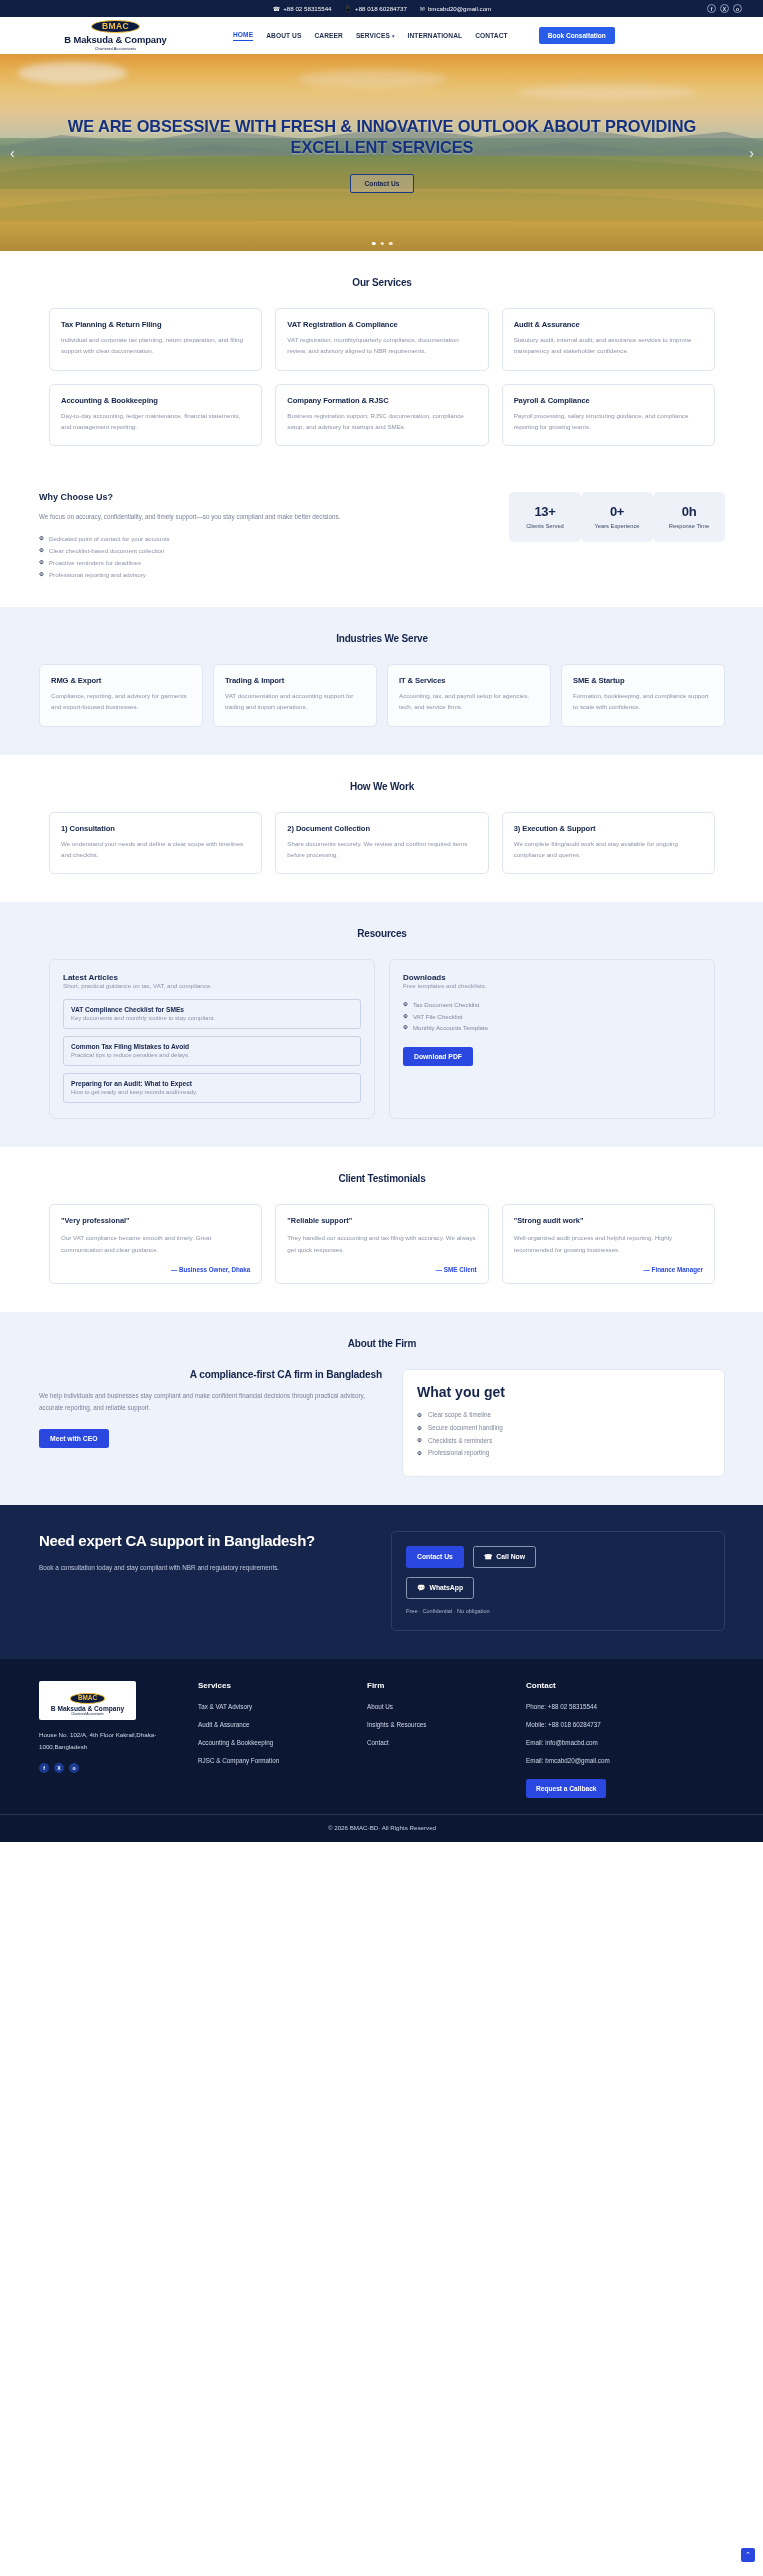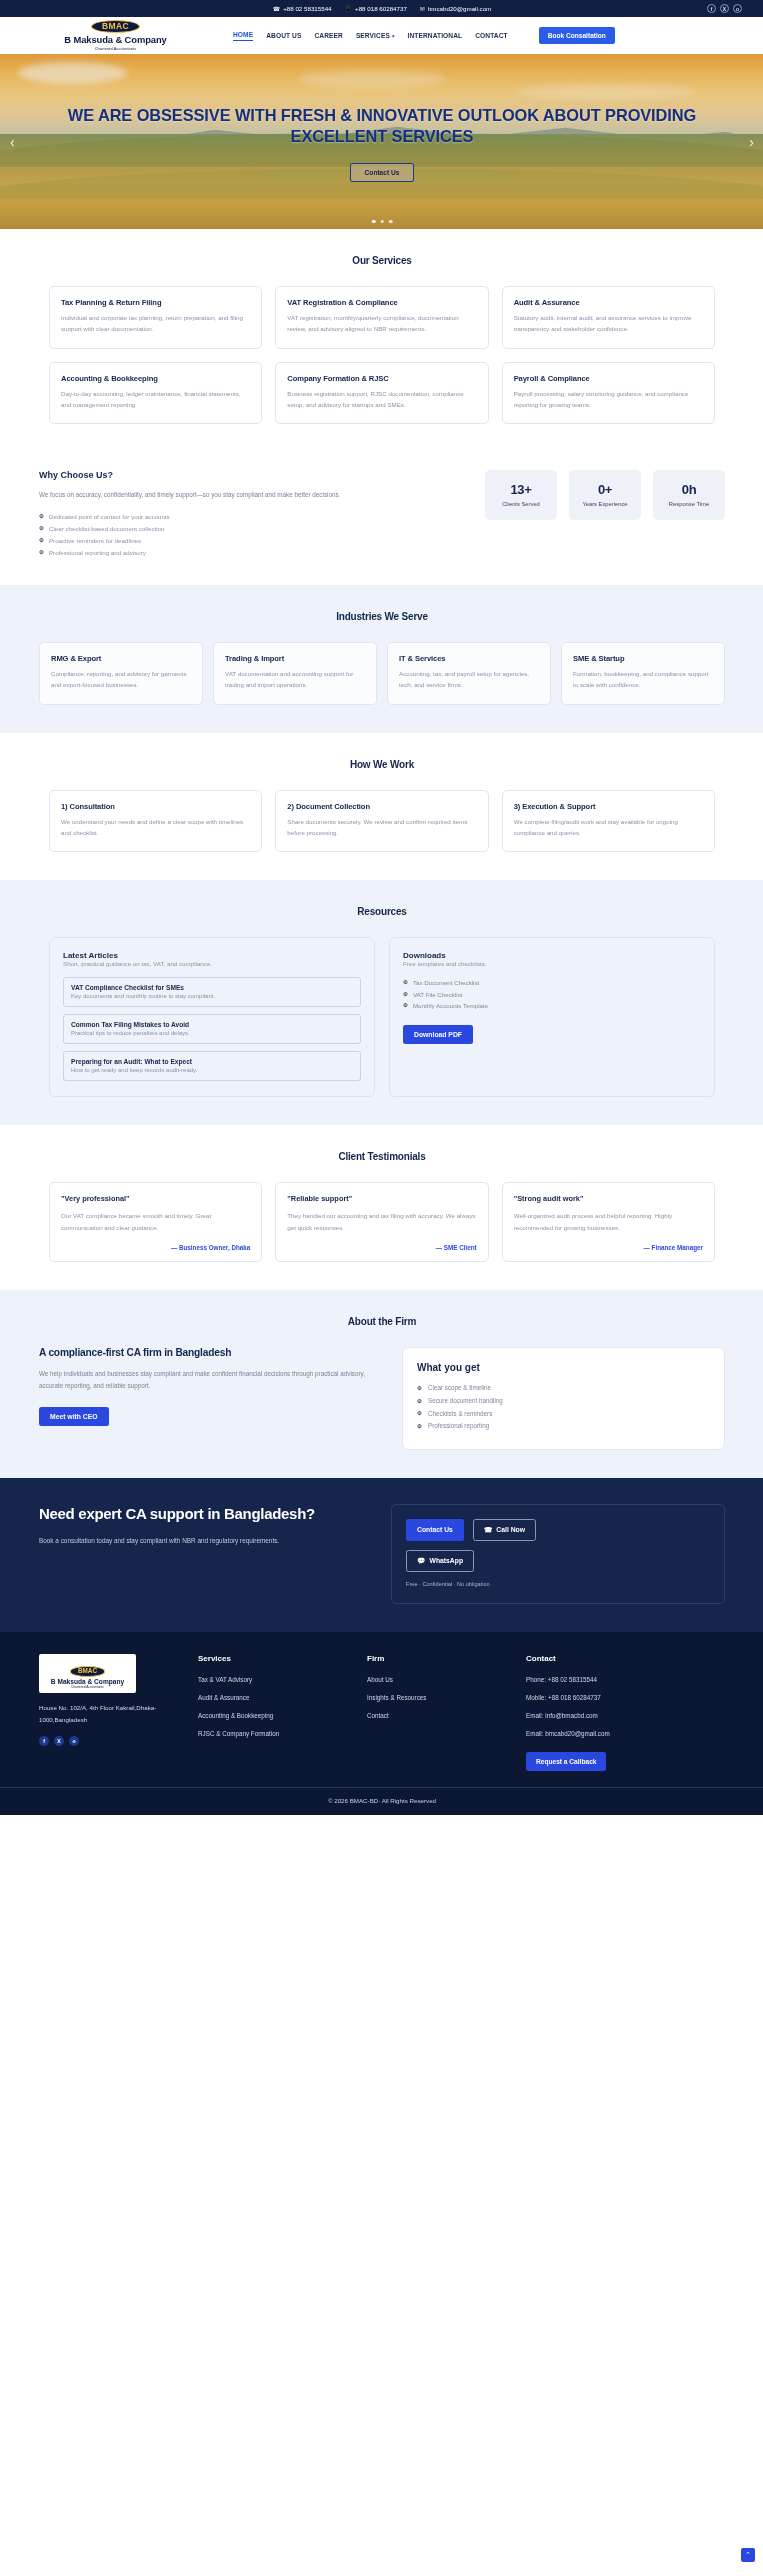--- a/index.html
+++ b/index.html
@@ -60,21 +60,21 @@
   .nav-cta {
     margin-left: 18px;
     background: #2a5cea; color: #fff;
     font-size: 6.6px; font-weight: bold;
     padding: 5px 9px; border-radius: 2px; border: none;
     white-space: nowrap; cursor: pointer;
   }
 
   
   .hero {
-    position: relative; height: 175px; overflow: hidden;
+    position: relative; height: 197px; overflow: hidden;
     background:
       linear-gradient(to bottom,
         #f5a93c 0%, #fac35a 9%, #fcd277 17%,
         #f5cf84 24%, #c9c491 32%,
         #9fb290 40%, #7d9a72 48%,
         #9aa05a 56%, #c6ab4e 66%,
         #d9ab45 78%, #c99a3c 90%, #b88b35 100%);
   }
   .hero-sky {
     position:absolute; top:0; left:0; right:0; height: 84px;
@@ -162,21 +162,21 @@
   .why-list li {
     font-size: 6.2px; line-height: 1.95; color: #8b93a8;
     display: flex; align-items: center; gap: 5px;
   }
   .bullet-ico { color: #5a6party; }
   .why-list li .bullet-ico,
   .dl-list li .bullet-ico,
   .wyg-list li .bullet-ico {
     color: #4b5673; font-size: 5.5px; line-height: 1; font-weight: bold;
   }
-  .stats { display: flex; gap: 12px; margin-left: auto; }
+  .stats { display: flex; margin-left: auto; }
   .stat {
     width: 72px; background: #eef1f8; border-radius: 5px;
     padding: 12px 4px 13px; text-align: center;
   }
   .stat .num { font-size: 13px; font-weight: bold; color:#16254c; letter-spacing:-0.3px;}
   .stat .lbl { font-size: 5.8px; color:#3d4763; margin-top: 4px; }
 
   
   .res-grid { display: grid; grid-template-columns: 1fr 1fr; gap: 14px; }
   .res-card {
@@ -200,24 +200,24 @@
 
   
   .tcard { background:#fff; border:0.8px solid #dfe5f1; border-radius:5px; padding: 11px 11px 10px; display:flex; flex-direction:column; min-height: 80px;}
   .tcard h3 { font-size: 7.4px; font-weight: bold; color:#16254c; margin-bottom: 7px;}
   .tcard p { font-size: 6.2px; line-height:1.8; color:#8b93a8; }
   .tauthor { margin-top: auto; padding-top: 8px; text-align: right; font-size: 6.3px; font-weight: bold; color:#2a48e0;}
 
   
   .about { display:flex; gap: 20px; align-items: flex-start; }
   .about-left { width: 343px; }
-  .about-left h3 { font-size: 10.2px; font-weight: bold; color:#16254c; margin-bottom: 10px; letter-spacing: -0.2px;}
+  .about-left h3 { font-size: 10.2px; font-weight: bold; color:#16254c; margin-bottom: 10px; letter-spacing: -0.2px; text-align: right;}
   .about-left p { font-size: 6.3px; line-height:1.85; color:#7a8299; margin-bottom: 13px;}
   .about-card { flex: 1; background:#fff; border:0.8px solid #e2e8f3; border-radius: 6px; padding: 14px 14px 16px; }
-  .about-card h4 { font-size: 10px; font-weight:bold; color:#16254c; margin-bottom: 9px;}
+  .about-card h4 { font-size: 14px; font-weight:bold; color:#16254c; margin-bottom: 9px;}
   .wyg-list { list-style:none; }
   .wyg-list li { font-size: 6.3px; line-height: 2; color:#7e869c; display:flex; gap:6px; align-items:center;}
 
   
   .cta { background:#16254c; padding: 26px 0 28px; }
   .cta-inner { width: 686px; margin:0 auto; display:flex; gap: 24px; align-items: flex-start; }
   .cta-left { width: 328px; }
   .cta-left h2 { color:#ffffff; font-size: 15px; font-weight:bold; line-height:1.3; margin-bottom: 12px; letter-spacing:-0.3px;}
   .cta-left p { color:#c2cade; font-size: 6.4px; line-height:1.8; }
   .cta-card { flex:1; border: 0.8px solid #2d3d66; border-radius: 5px; padding: 14px 14px 16px; }

